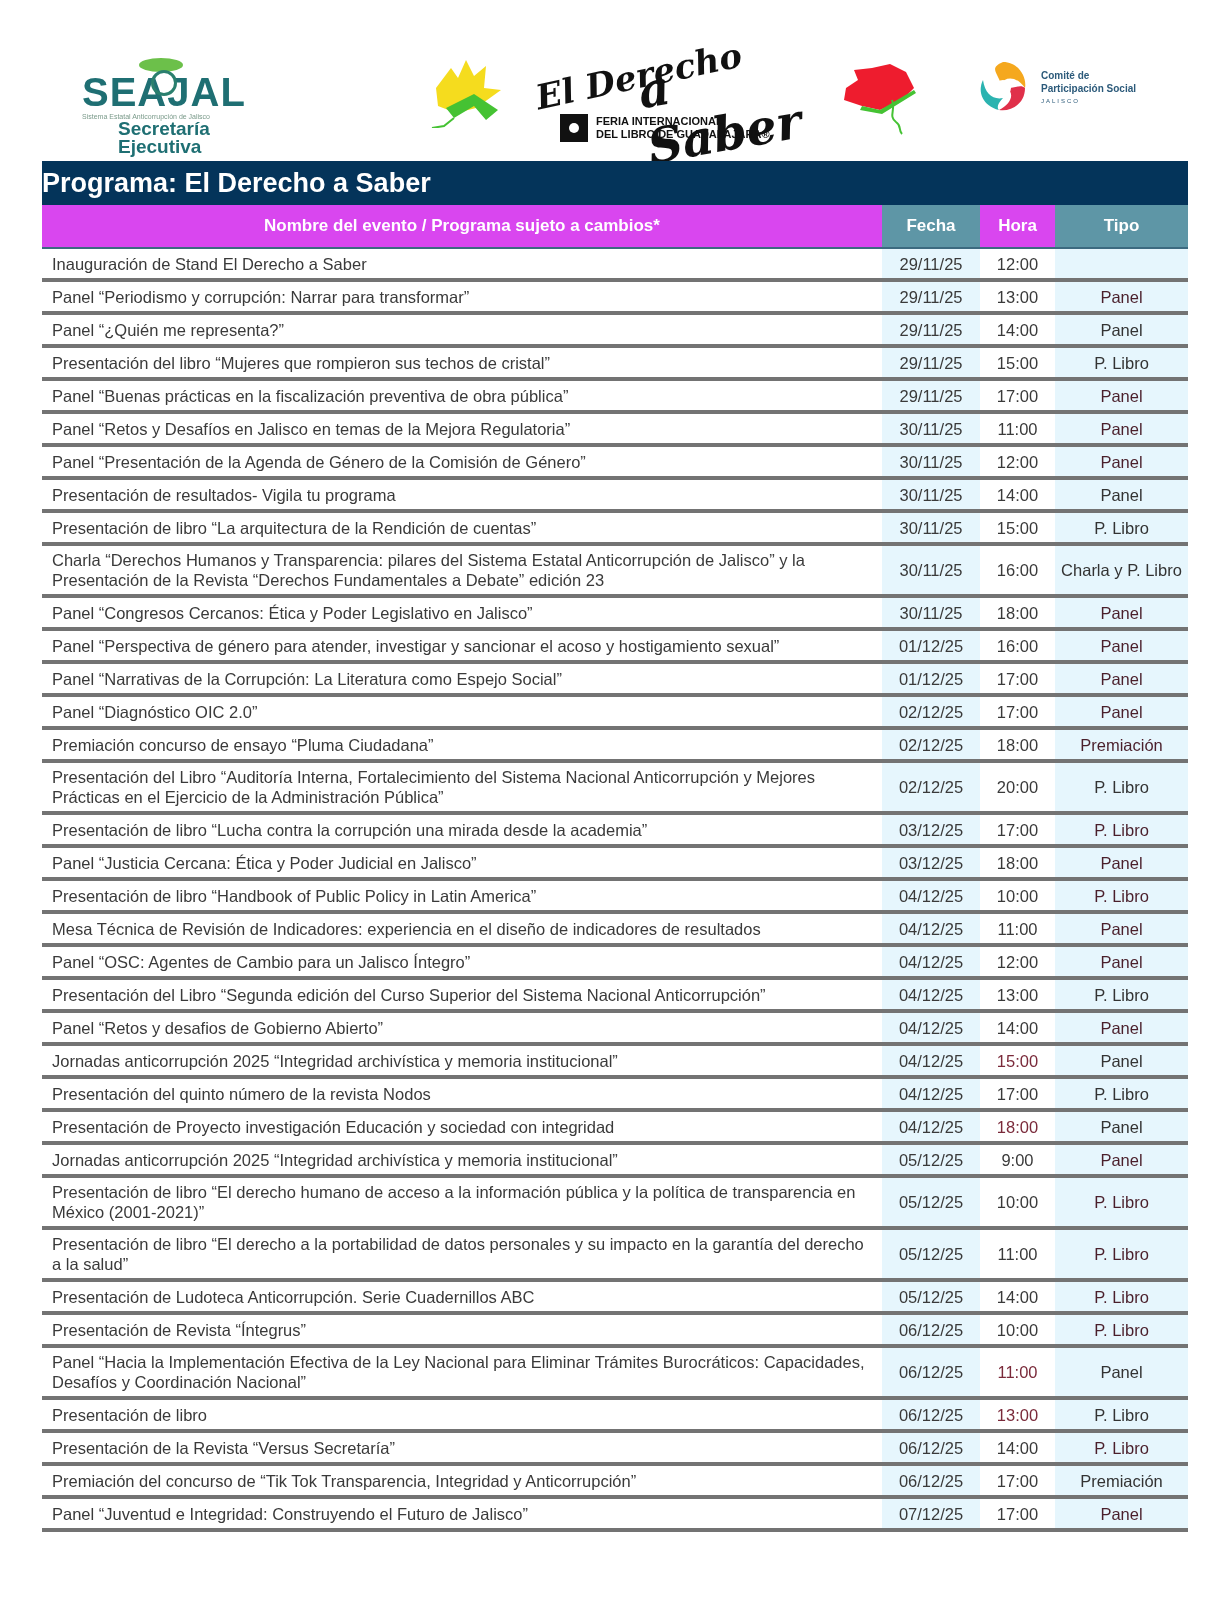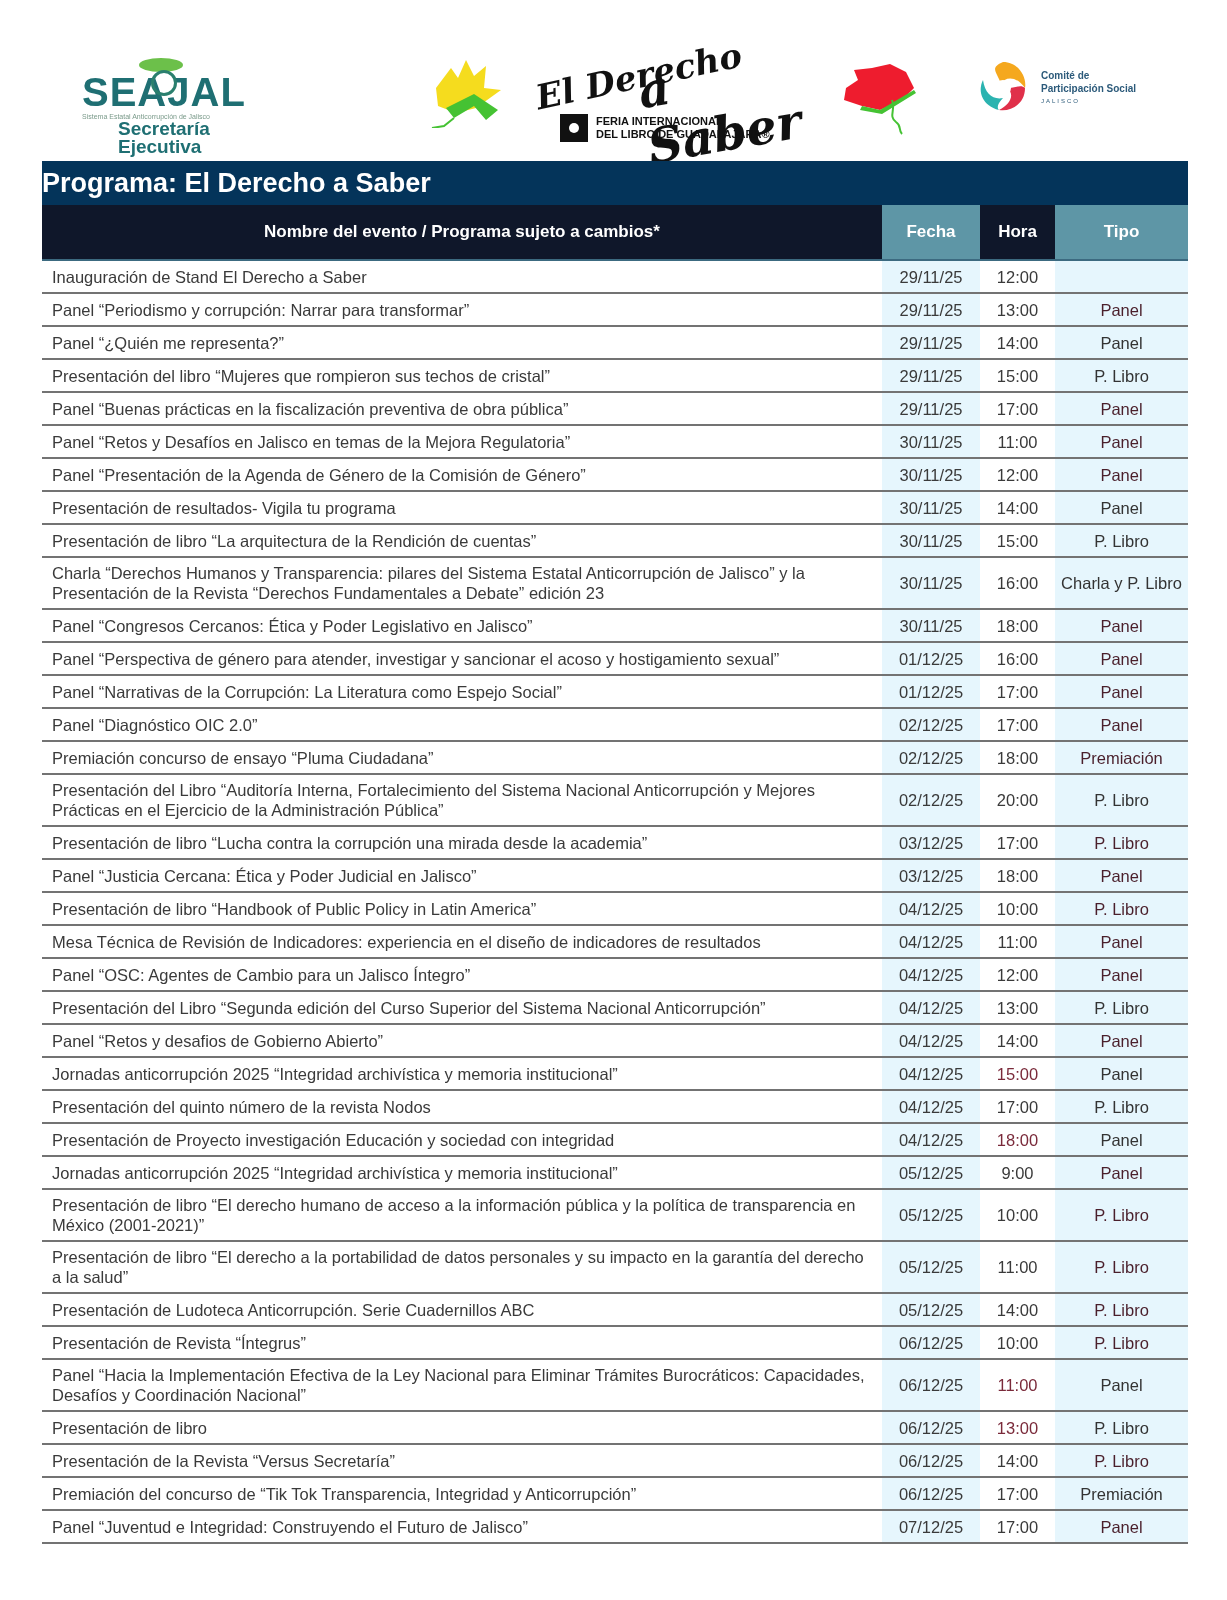--- a/index.html
+++ b/index.html
@@ -31,24 +31,24 @@
     .cps { position: absolute; left: 975px; top: 58px; display: flex; align-items: center; }
     .cps-logo { width: 56px; height: 56px; position: relative; margin-right: 10px; }
     .cps-text { display: flex; flex-direction: column; }
     .cps-l1 { font-size: 10px; font-weight: 700; color: #2c5a7a; line-height: 13px; }
     .cps-l3 { font-size: 6px; letter-spacing: 2px; color: #2c5a7a; margin-top: 3px; }
 
     
     .program { position: absolute; left: 42px; top: 161px; width: 1146px; }
     .title-bar { background: #04345a; height: 44px; display: flex; align-items: center; justify-content: flex-start; }
     .title-text { color: #ffffff; font-size: 27px; font-weight: 700; }
-    .head-row { display: grid; grid-template-columns: 840px 98px 75px 133px; background: #0f172a; height: 56px; border-bottom: 2px solid #3c6a80; }
+    .head-row { display: grid; grid-template-columns: 840px 98px 75px 133px; background: #d946ef; height: 44px; border-bottom: 2px solid #3c6a80; }
     .head-row > div { color: #fff; font-size: 17px; font-weight: 700; display: flex; align-items: center; justify-content: center; }
     .head-row > .h-fecha, .head-row > .h-tipo { background: #5e96a6; }
-    .row { display: grid; grid-template-columns: 840px 98px 75px 133px; border-bottom: 2px solid #737373; min-height: 33px; }
+    .row { display: grid; grid-template-columns: 840px 98px 75px 133px; border-bottom: 4px solid #737373; min-height: 33px; }
     .row.tall { min-height: 52px; }
     .cell { display: flex; align-items: center; font-size: 16.5px; color: #3a3a3a; line-height: 20px; }
     .c-name { padding-left: 10px; padding-right: 8px; }
     .c-date { justify-content: center; background: #e6f6fd; }
     .c-time { justify-content: center; }
     .c-time.red { color: #7a2a3a; }
     .c-type { justify-content: center; background: #e6f6fd; text-align: center; color: #333; }
     .c-type.dark { color: #4a1f2b; }
   </style>
 </head>

